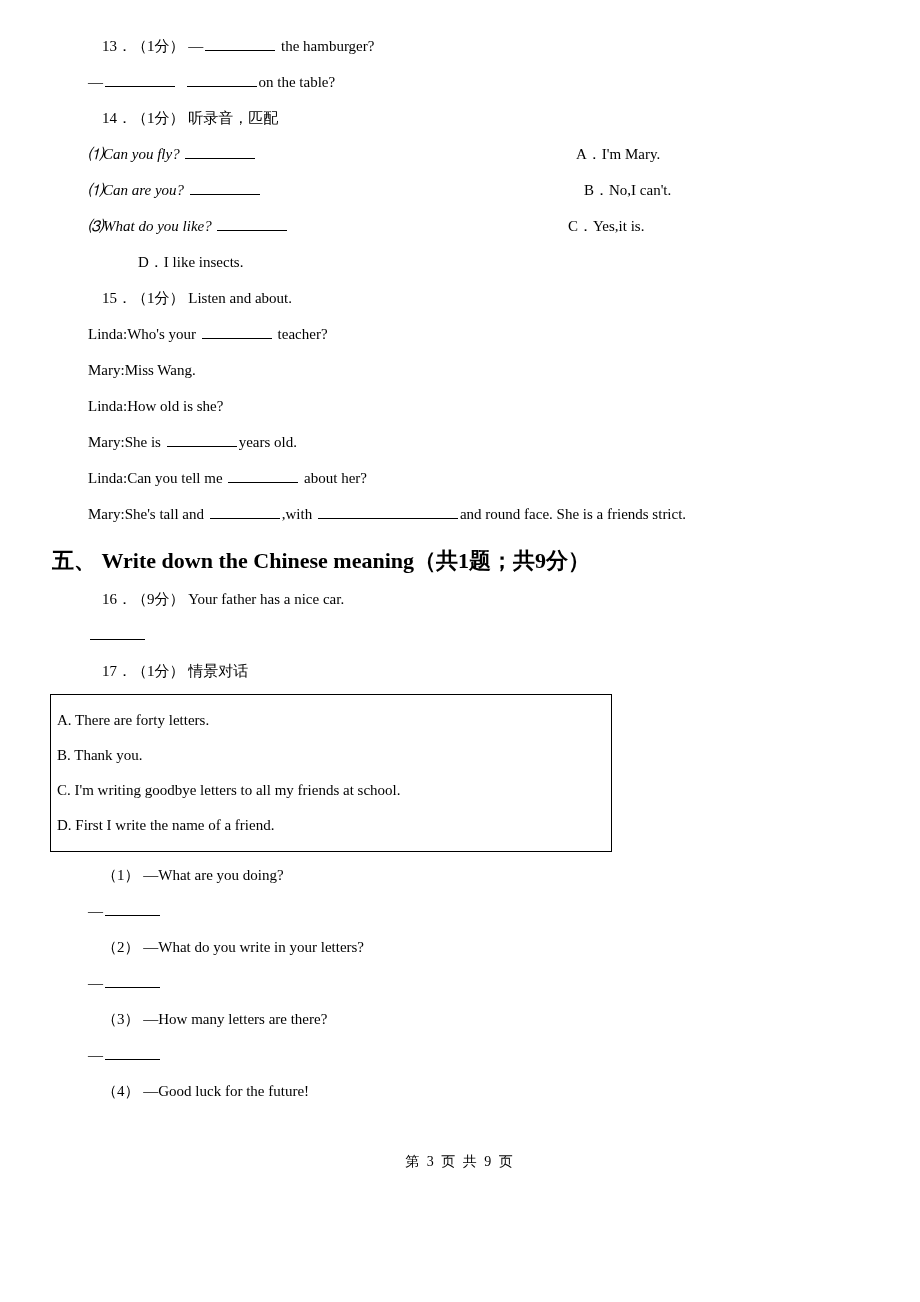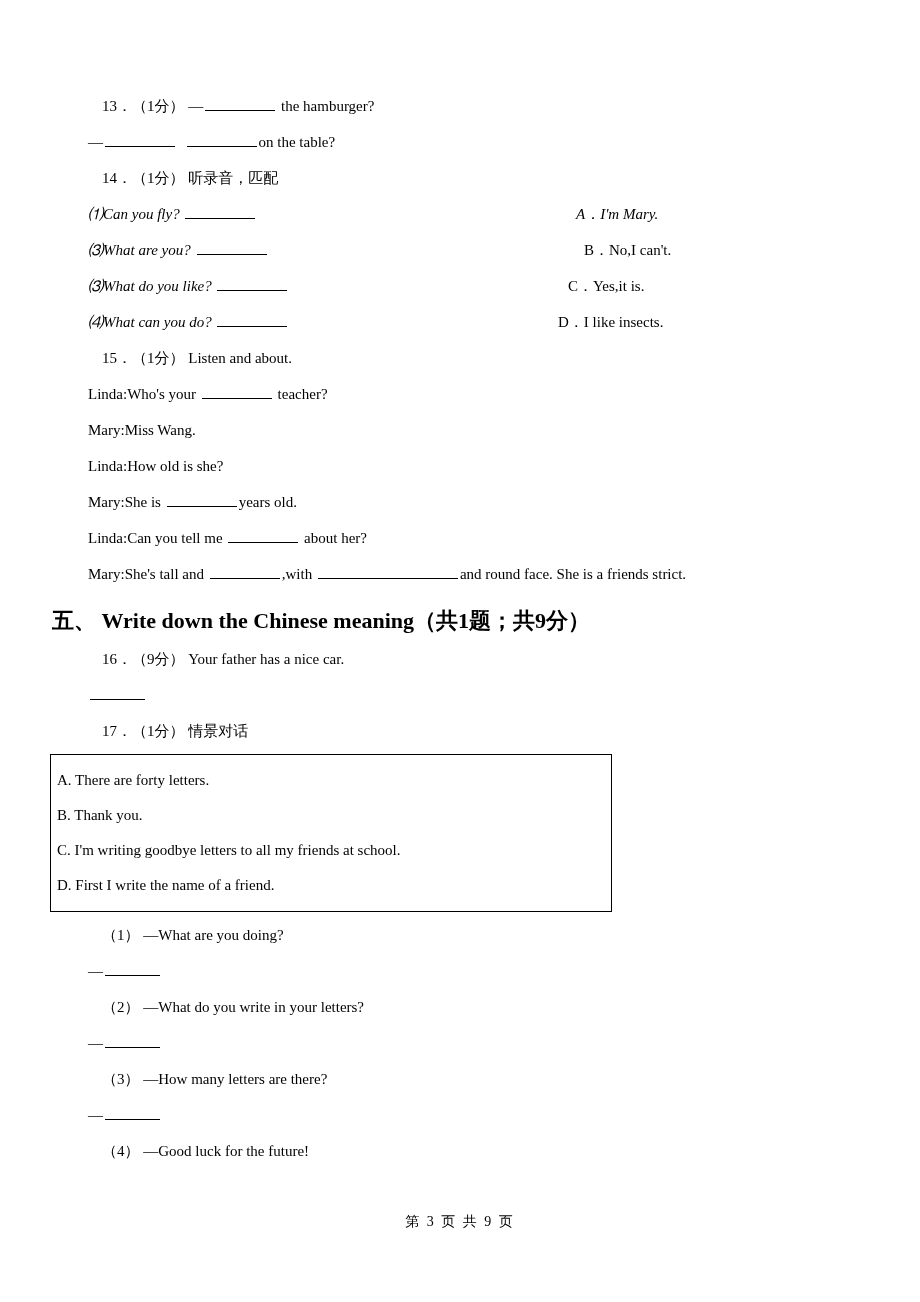--- a/index.html
+++ b/index.html
@@ -5,21 +5,21 @@
   body {
     margin: 0;
     padding: 0;
     background: #fff;
     font-family: "SimSun", "宋体", serif;
     font-size: 15px;
     color: #000;
     width: 920px;
   }
   .page {
-    padding: 84px 50px 40px 50px;
+    padding: 24px 50px 40px 50px;
     box-sizing: border-box;
   }
   .q-line {
     margin: 9px 0 9px 52px;
     line-height: 1.8;
   }
   .q-line-no-indent {
     margin: 9px 0 9px 38px;
     line-height: 1.8;
   }
@@ -63,32 +63,31 @@
   </div>
   <div class="q-line-no-indent">
     <span>—</span><span class="blank8"></span>&nbsp;&nbsp;<span class="blank8"></span><span>on the table?</span>
   </div>
 
   <div class="q-line">
     <span>14．</span><span>（1分）</span><span> 听录音，匹配</span>
   </div>
   <div class="two-col">
     <div class="left"><span>⑴Can you fly?</span> <span class="blank8"></span></div>
-    <div class="right" style="padding-left:68px;font-style:italic;"><span>A．I'm Mary.</span></div>
+    <div class="right" style="padding-left:68px;"><span>A．I'm Mary.</span></div>
   </div>
   <div class="two-col">
-    <div class="left"><span>⑶What are you?</span> <span class="blank8"></span></div>
+    <div class="left"><span>⑴Can are you?</span> <span class="blank8"></span></div>
     <div class="right" style="padding-left:76px;"><span>B．No,I can't.</span></div>
   </div>
   <div class="two-col">
     <div class="left"><span>⑶What do you like?</span> <span class="blank8"></span></div>
     <div class="right" style="padding-left:60px;"><span>C．Yes,it is.</span></div>
   </div>
   <div class="two-col">
-    <div class="left"><span>⑷What can you do?</span> <span class="blank8"></span></div>
     <div class="right" style="padding-left:50px;"><span>D．I like insects.</span></div>
   </div>
 
   <div class="q-line">
     <span>15．</span><span>（1分）</span><span> Listen and about.</span>
   </div>
   <div class="q-line-no-indent">
     <span>Linda:Who's your </span><span class="blank8"></span><span> teacher?</span>
   </div>
   <div class="q-line-no-indent">Mary:Miss Wang.</div>

